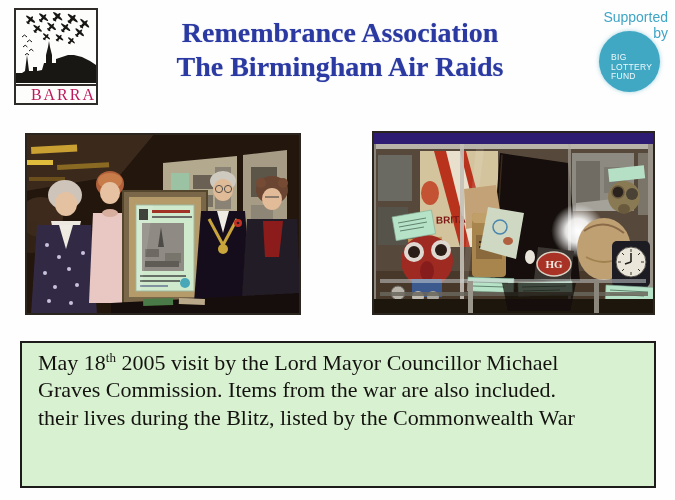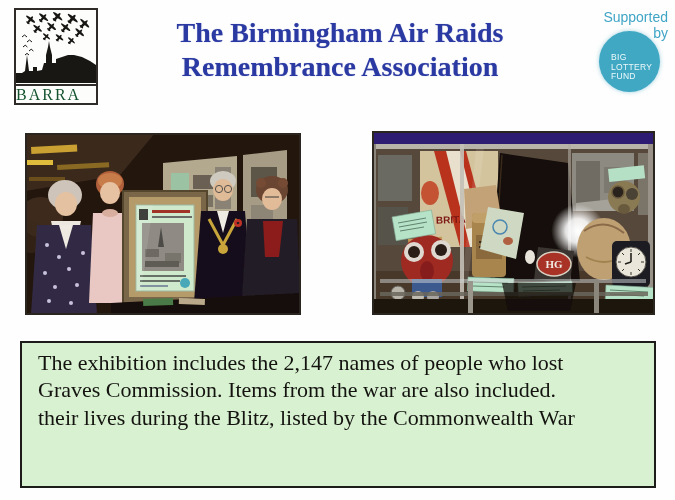--- a/index.html
+++ b/index.html
@@ -10,21 +10,21 @@
   }
   
   .logo-box{
     position:absolute;left:14px;top:8px;width:84px;height:97px;
     border:2px solid #2e2b28;background:#fdfdfb;box-sizing:border-box;
   }
   .logo-art{display:block;width:100%;height:74px;}
   .logo-label{
     height:19px;border-top:2px solid #2e2b28;
     font-family:"Liberation Serif",serif;font-size:16px;letter-spacing:2px;
-    text-align:left;line-height:18px;color:#14532d;
+    text-align:right;line-height:18px;color:#be185d;
   }
   .page-title{
     position:absolute;left:120px;top:16px;width:440px;
     text-align:center;color:#2b3aa2;font-weight:bold;
     font-family:"Liberation Serif",serif;font-size:28px;line-height:34px;
     text-shadow:0 0 1px rgba(43,58,162,.45);
   }
   .supported-label{
     position:absolute;left:586px;top:9px;width:82px;
     font-family:"Liberation Sans",sans-serif;font-size:14px;
@@ -89,22 +89,22 @@
       <path d="M9,44 l2,-1.6 l2,1.6"></path>
     </g>
 
     <path fill="#191714" d="M0,72 L0,62 L6,62 L9,60 L11,44 L13,60 L17,60 L17,56 L21,56 L21,60 L26,59
       L28,52 L30,52 L30,44 L32,36 L33,30 L34,36 L36,44 L36,52 L40,52 L40,48 L46,46 L52,44 L58,44 L66,46 L74,50 L80,54 L80,72 Z"></path>
   </svg>
   <div class="logo-label">BARRA</div>
 </div>
 
 <div class="page-title">
+  <div>Remembrance Association</div>
   <div>The Birmingham Air Raids</div>
-  <div>Remembrance Association</div>
 </div>
 
 <div class="supported-label">Supported by</div>
 
 <div class="lottery-circle">
   <div class="lottery-text">
     <div>BIG</div>
     <div>LOTTERY</div>
     <div>FUND</div>
   </div>
@@ -355,16 +355,16 @@
     <rect x="0" y="168" width="283" height="16" fill="#1c140c"></rect>
     <rect x="8" y="161" width="268" height="4" fill="#6a665c" opacity="0.85"></rect>
     <rect x="96" y="150" width="5" height="34" fill="#9a968c"></rect>
     <rect x="222" y="150" width="5" height="34" fill="#8a867c"></rect>
     <polygon points="130,152 204,152 198,180 136,180" fill="#0e0a06" opacity="0.7"></polygon>
   </g>
   <rect x="1" y="1" width="281" height="182" fill="none" stroke="#2b2520" stroke-width="2"></rect>
 </svg>
 
 <div class="caption-box">
-  <span class="cap-line">The exhibition includes the 2,147 names of people who lost</span>
+  <span class="cap-line"><span>May 18</span><sup>th</sup><span> 2005 visit by the Lord Mayor Councillor Michael</span></span>
   <span class="cap-line">Graves Commission. Items from the war are also included.</span>
   <span class="cap-line">their lives during the Blitz, listed by the Commonwealth War</span>
 </div>
 
 </body></html>

